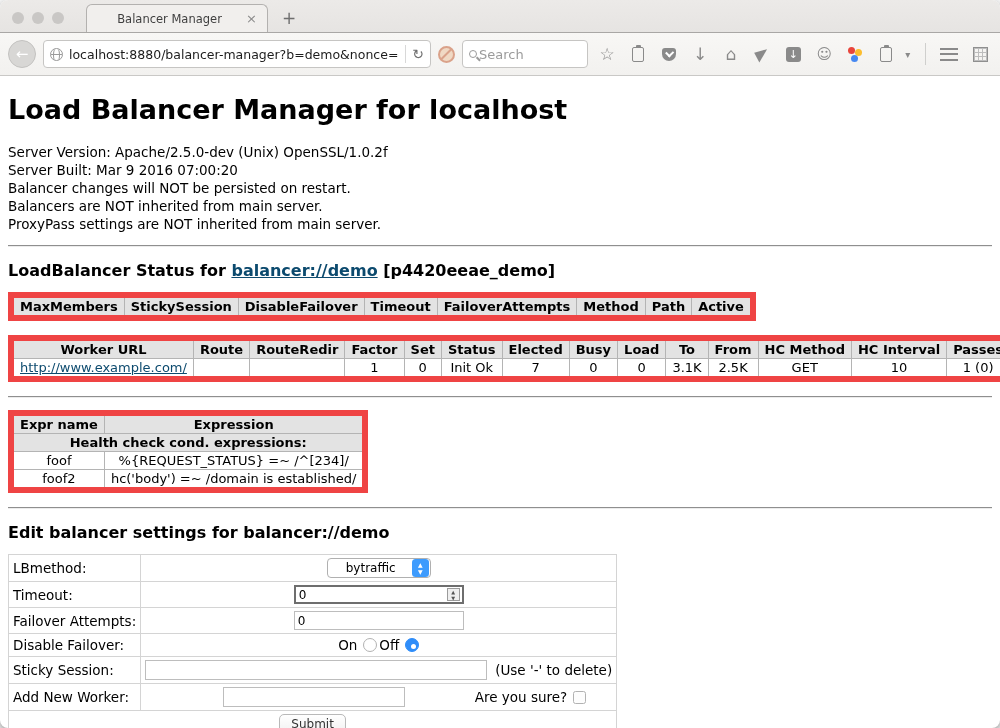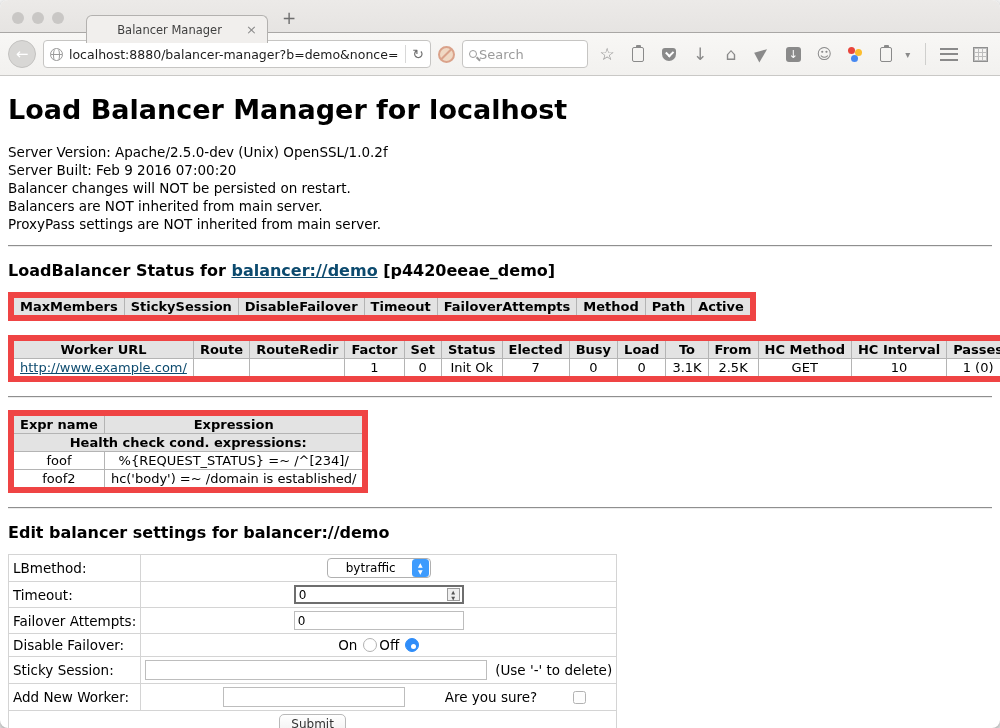--- a/index.html
+++ b/index.html
@@ -6,21 +6,21 @@
   html,body { margin:0; padding:0; background:#fbfbfb; }
   body { font-family:"DejaVu Sans", sans-serif; }
   .window { width:1000px; height:728px; background:#ffffff; border-radius:8px;
             overflow:hidden; box-shadow:0 3px 8px rgba(0,0,0,.45); position:relative; }
 
   
   .titlebar { height:33px; background:linear-gradient(#eceae8,#e6e4e2);
               border-bottom:1px solid #a9a7a5; position:relative; }
   .traffic { position:absolute; left:12px; top:12px; display:flex; gap:8px; }
   .traffic span { width:12px; height:12px; border-radius:50%; background:#c9c7c5; display:block; }
-  .tab { position:absolute; left:86px; top:15px; width:182px; height:28px;
+  .tab { position:absolute; left:86px; top:4px; width:182px; height:28px;
          background:#f1efed; border:1px solid #b3b1af; border-bottom:none;
          border-radius:6px 6px 0 0; display:flex; align-items:center; padding:0 8px;
          font-size:11.5px; color:#3f3f3f; }
   .tab-title { flex:1; text-align:center; white-space:nowrap; overflow:hidden; }
   .tab-close { color:#8b8b8b; font-size:13px; padding:0 2px; cursor:default; }
   .newtab { position:absolute; left:282px; top:8px; font-size:17px; color:#6e6e6e; }
 
   
   .toolbar { height:43px; background:linear-gradient(#f8f7f5,#f2f1ef);
              border-bottom:1px solid #c9c8c6; display:flex; align-items:center;
@@ -115,21 +115,21 @@
           background:#efefef; font-size:5px; line-height:6px; text-align:center; color:#555; }
   .radiocol { display:flex; align-items:center; gap:2px; }
   .radiorow { display:flex; align-items:center; gap:6px; font-size:13.5px; }
   .radio { width:14px; height:14px; border-radius:50%; border:1px solid #b2b2b2; background:#fff; }
   .radio.sel { background:#2f8df9; border-color:#2f8df9; position:relative; }
   .radio.sel::after { content:""; position:absolute; left:4.5px; top:4.5px; width:5px; height:5px;
                       border-radius:50%; background:#fff; }
   .stickyrow { display:flex; align-items:center; gap:8px; }
   input.sticky { flex:0 0 342px; height:20px; border:1px solid #bdbdbd; }
   .note { margin-left:auto; white-space:nowrap; font-size:13.5px; }
-  .workerrow { display:flex; align-items:center;gap:30px; }
+  .workerrow { display:flex; align-items:center; }
   input.worker { width:182px; height:20px; border:1px solid #bdbdbd; margin-left:78px; }
   .surelbl { margin-left:auto; margin-right:6px; }
   .checkbox { width:13px; height:13px; border:1px solid #b2b2b2; border-radius:2.5px;
               background:#fdfdfd; margin-right:26px; }
   .submitrow { text-align:center; }
   button.submit { font-family:"DejaVu Sans",sans-serif; font-size:12px; color:#333;
                   background:linear-gradient(#ffffff,#f1f1f1); border:1px solid #b9b9b9;
                   border-radius:5px; padding:2px 11px; }
 </style>
 </head>
@@ -197,21 +197,21 @@
     <div class="tbicon">
         <span class="gridicon"></span>
       </div>
   </div>
 
   <div class="content">
     <h1>Load Balancer Manager for localhost</h1>
 
     <div>
       <div class="srvline">Server Version: Apache/2.5.0-dev (Unix) OpenSSL/1.0.2f</div>
-      <div class="srvline">Server Built: Feb 9 2016 07:00:20</div>
+      <div class="srvline">Server Built: Mar 9 2016 07:00:20</div>
       <div class="srvline">Balancer changes will NOT be persisted on restart.</div>
       <div class="srvline">Balancers are NOT inherited from main server.</div>
       <div class="srvline">ProxyPass settings are NOT inherited from main server.</div>
     </div>
 
     <hr>
 
     <h3><span>LoadBalancer Status for </span><a class="plink" href="#">balancer://demo</a><span> [p4420eeae_demo]</span></h3>
 
     <table class="dt" style="width:616px">

